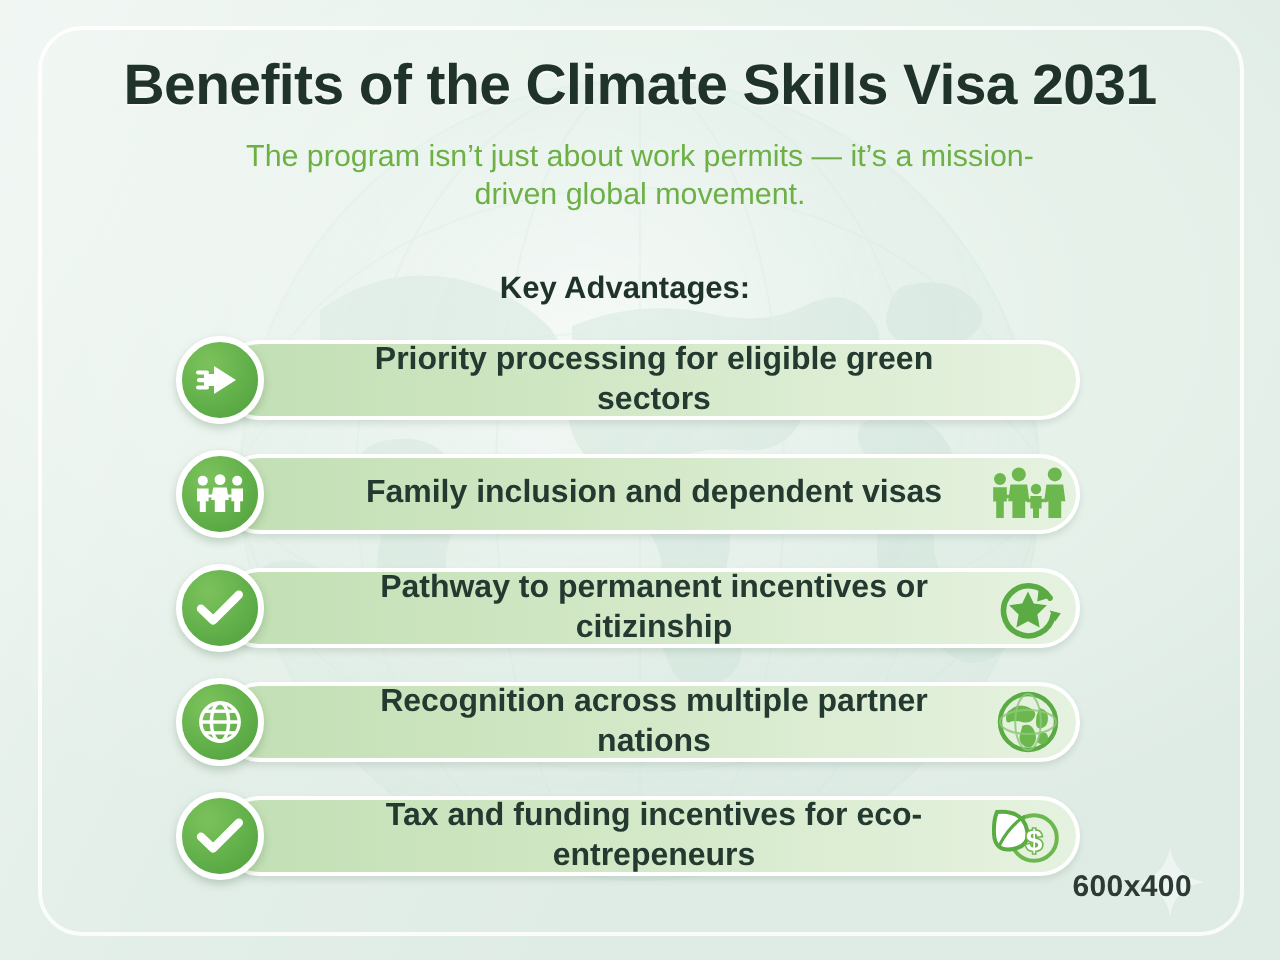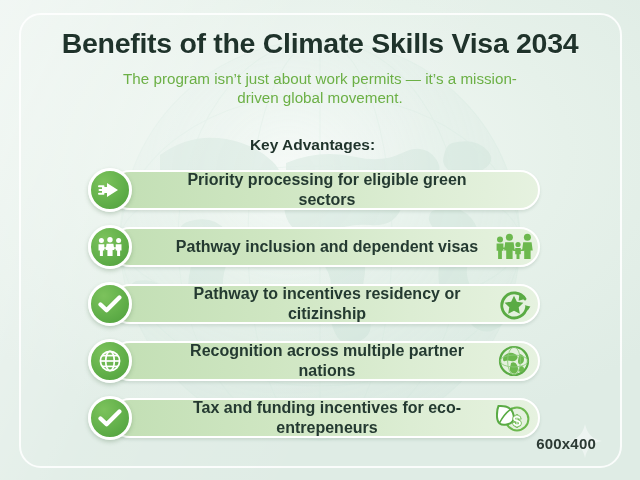--- a/index.html
+++ b/index.html
@@ -219,21 +219,21 @@
         <line x1="280" y1="5" x2="280" y2="405"></line>
         <line x1="80" y1="205" x2="480" y2="205"></line>
       </g>
     </svg>
   </div>
 
   <div class="sheen"></div>
   <div class="frame"></div>
 
   <div class="header">
-    <h1 class="title">Benefits of the Climate Skills Visa 2034</h1>
+    <h1 class="title">Benefits of the Climate Skills Visa 2031</h1>
     <p class="subtitle">The program isn’t just about work permits — it’s a mission-driven global movement.</p>
   </div>
 
   <div class="section-label">Key Advantages:</div>
 
   <div class="rows">
 
     <div class="row">
       <div class="pill"></div>
       <div class="pill-text">Priority processing for eligible green sectors</div>
@@ -242,21 +242,21 @@
           <path d="M9 3 L20 10 L9 17 L9 13 L4 13 L4 7 L9 7 Z" fill="#ffffff"></path>
           <rect x="0" y="5.2" width="6.5" height="2.1" rx="1" fill="#ffffff"></rect>
           <rect x="0.5" y="9" width="5" height="2.1" rx="1" fill="#ffffff"></rect>
           <rect x="0" y="12.7" width="6.5" height="2.1" rx="1" fill="#ffffff"></rect>
         </svg>
       </div>
     </div>
 
     <div class="row">
       <div class="pill"></div>
-      <div class="pill-text">Pathway inclusion and dependent visas</div>
+      <div class="pill-text">Family inclusion and dependent visas</div>
       <div class="badge">
         <svg width="26" height="20" viewBox="0 0 26 20" xmlns="http://www.w3.org/2000/svg">
           <g fill="#ffffff">
             <circle cx="4.4" cy="3.4" r="2.5"></circle>
             <path d="M1.5 7.2h5.8v6.4H5.9V19H2.9v-5.4H1.5z"></path>
             <circle cx="13" cy="2.8" r="2.7"></circle>
             <path d="M9.6 6.8h6.8l1 6.2h-1.8V19h-5.2v-6h-1.8z"></path>
             <circle cx="21.6" cy="3.4" r="2.5"></circle>
             <path d="M18.7 7.2h5.8v6.4h-1.4V19h-3v-5.4h-1.4z"></path>
             <rect x="6.7" y="10.3" width="3.2" height="1.5" rx="0.7"></rect>
@@ -278,21 +278,21 @@
             <rect x="8.6" y="14.4" width="4" height="1.7" rx="0.8"></rect>
             <rect x="19" y="16.4" width="3.4" height="1.7" rx="0.8"></rect>
             <rect x="26" y="16.4" width="4" height="1.7" rx="0.8"></rect>
           </g>
         </svg>
       </div>
     </div>
 
     <div class="row single">
       <div class="pill"></div>
-      <div class="pill-text">Pathway to incentives residency or citizinship</div>
+      <div class="pill-text">Pathway to permanent incentives or citizinship</div>
       <div class="badge">
         <svg width="24" height="20" viewBox="0 0 24 20" xmlns="http://www.w3.org/2000/svg">
           <path d="M2.5 10.4 L8.6 16.2 L21.4 3.4" stroke="#ffffff" stroke-width="4.2" fill="none" stroke-linecap="round" stroke-linejoin="round"></path>
         </svg>
       </div>
       <div class="row-icon">
         <svg width="34" height="32" viewBox="0 0 34 32" xmlns="http://www.w3.org/2000/svg">
           <path d="M28 11 a12.5 12.5 0 1 0 1.6 8.5" stroke="#5aab44" stroke-width="2.8" fill="none" stroke-linecap="round"></path>
           <path d="M22.5 5.5 L29.4 10.4 L21.6 12.8 Z" fill="#5aab44"></path>
           <path d="M30.6 22.8 L27.8 17.2 L33.4 18.6 Z" fill="#5aab44"></path>

